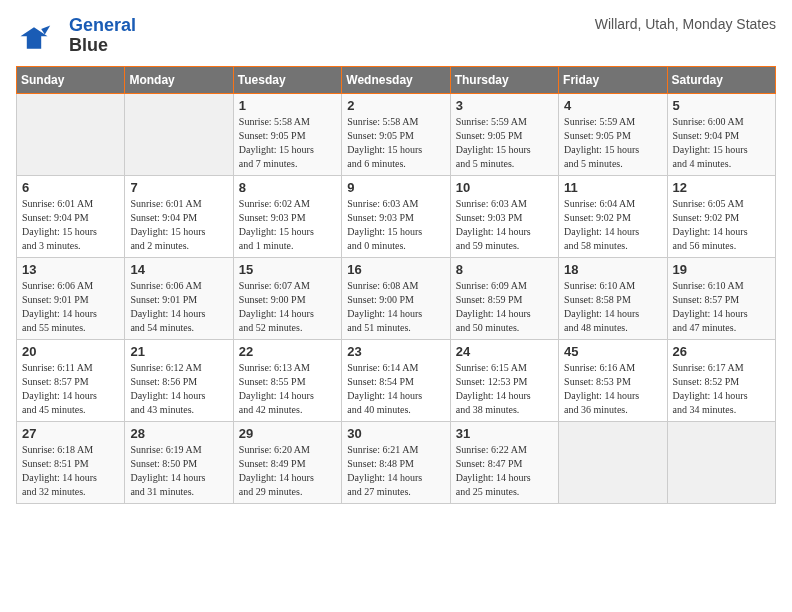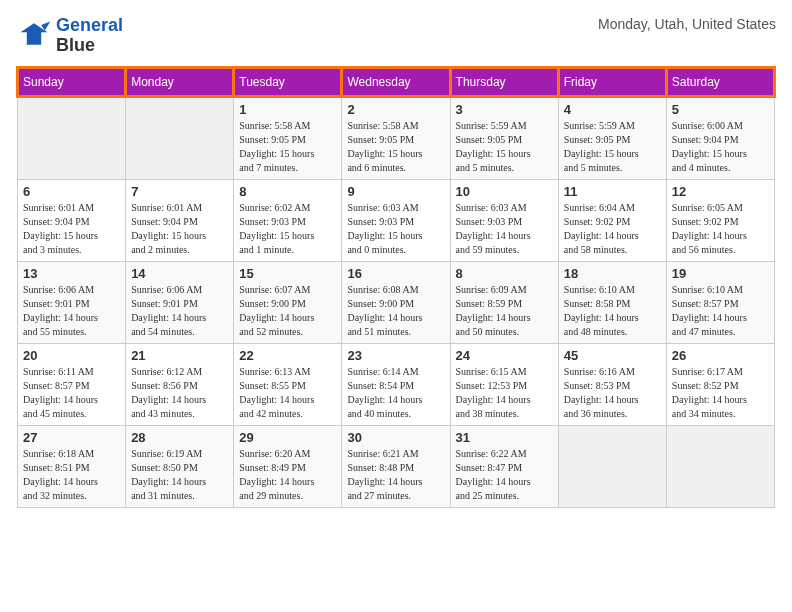--- a/index.html
+++ b/index.html
@@ -11,22 +11,22 @@
       padding: 16px;
     }
     .header {
       display: flex;
       justify-content: space-between;
       align-items: flex-start;
       margin-bottom: 10px;
     }
     .logo {
       display: flex;
-      align-items: flex-start;
-      gap: 4px;
+      align-items: flex-end;
+      gap: 17px;
     }
     .logo-text {
       font-size: 18px;
       font-weight: bold;
       color: #333;
       line-height: 1.1;
     }
     .logo-text span {
       color: #1a5cb5;
     }
@@ -46,27 +46,27 @@
     .location {
       font-size: 14px;
       color: #555;
     }
     .calendar {
       width: 100%;
       border-collapse: collapse;
       font-size: 11px;
     }
     .calendar thead th {
-      background: #a21caf;
+      background: #737373;
       color: #fff;
       padding: 6px 4px;
       text-align: left;
       font-size: 12px;
-      font-weight: normal;
-      border: 3px solid #f97316;
+      font-weight: bold;
+      border: 1px solid #f97316;
     }
     .calendar tbody td {
       border: 1px solid #ccc;
       vertical-align: top;
       padding: 4px 5px;
       height: 80px;
       width: 108px;
       color: #333;
     }
     .calendar tbody tr:nth-child(odd) td {
@@ -100,21 +100,21 @@
       <polygon points="20,8 35,18 28,18 28,32 12,32 12,18 5,18" fill="#1a5cb5"></polygon>
       <polygon points="28,10 38,6 32,16" fill="#1a5cb5"></polygon>
     </svg>
     <div>
       <div class="logo-text">
         <span>General</span><br><span style="color:#333">Blue</span>
       </div>
     </div>
   </div>
   <div class="title-block">
-    <div class="location">Monday, Utah, United States</div>
+    <div class="location">Willard, Utah, Monday States</div>
   </div>
 </div>
 
 <table class="calendar">
   <thead>
     <tr>
     <th>Sunday</th>
         <th>Monday</th>
         <th>Tuesday</th>
         <th>Wednesday</th>

